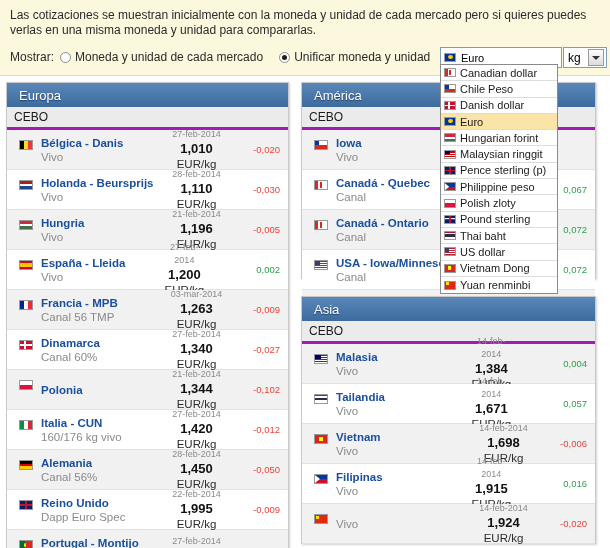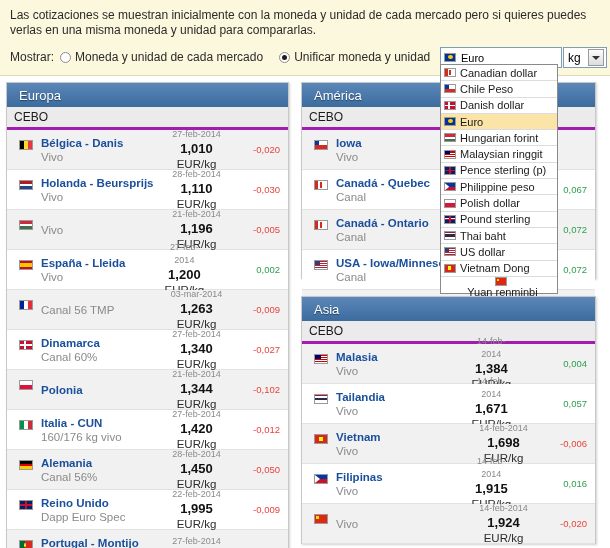--- a/index.html
+++ b/index.html
@@ -129,21 +129,21 @@
     height: 16.3px;
     display: flex;
     align-items: center;
     padding-left: 3px;
     font-size: 11px;
     color: #1a1a1a;
     border-bottom: 1px solid #dcdcdc;
     box-sizing: border-box;
     white-space: nowrap;
   }
-  .dd-item:last-child { border-bottom: none; flex-direction: column; }
+  .dd-item:last-child { border-bottom: none; }
   .dd-item.selected {
     background: #fae4a8;
   }
   .dd-item .dd-label { margin-left: 4px; }
 
   
   .flag {
     width: 14px; height: 10px;
     flex: 0 0 auto;
     border: 1px solid #9a9a9a;
@@ -344,21 +344,21 @@
         <span class="fs" style="top:50%;height:50%;background:#ce1126"></span>
         <span class="fs" style="left:0;top:0;width:42%;height:100%;background:#fff;clip-path:polygon(0 0,100% 50%,0 100%)"></span>
       </span>
       <span class="dd-label">Philippine peso</span>
     </div>
     <div class="dd-item">
       <span class="flag sm">
         <span class="fs" style="background:#fff"></span>
         <span class="fs" style="top:50%;height:50%;background:#dc143c"></span>
       </span>
-      <span class="dd-label">Polish dollar</span>
+      <span class="dd-label">Polish zloty</span>
     </div>
     <div class="dd-item">
       <span class="flag sm">
         <span class="fs" style="background:#012169"></span>
         <span class="fs" style="top:38%;height:24%;background:#fff"></span>
         <span class="fs" style="left:38%;width:24%;background:#fff"></span>
         <span class="fs" style="top:43%;height:14%;background:#c8102e"></span>
         <span class="fs" style="left:43%;width:14%;background:#c8102e"></span>
       </span>
       <span class="dd-label">Pound sterling</span>
@@ -436,20 +436,21 @@
       </div>
       <div class="row-chg chg-down">-0,030</div>
     </div>
     <div class="row alt">
       <span class="flag row-flag">
         <span class="fs" style="top:0;height:33.34%;background:#cd2a3e"></span>
         <span class="fs" style="top:33.34%;height:33.33%;background:#fff"></span>
         <span class="fs" style="top:66.67%;height:33.33%;background:#436f4d"></span>
       </span>
       <div class="row-names">
+        <div class="row-name">Hungria</div>
         <div class="row-sub">Vivo</div>
       </div>
       <div class="row-mid">
         <div class="row-date">21-feb-2014</div>
         <div class="row-price"><b>1,196</b> <span>EUR/kg</span></div>
       </div>
       <div class="row-chg chg-down">-0,005</div>
     </div>
     <div class="row white">
       <span class="flag row-flag">
@@ -466,20 +467,21 @@
       </div>
       <div class="row-chg chg-up">0,002</div>
     </div>
     <div class="row alt">
       <span class="flag row-flag">
         <span class="fs" style="left:0;width:33.34%;background:#002395"></span>
         <span class="fs" style="left:33.34%;width:33.33%;background:#fff"></span>
         <span class="fs" style="left:66.67%;width:33.33%;background:#ed2939"></span>
       </span>
       <div class="row-names">
+        <div class="row-name">Francia - MPB</div>
         <div class="row-sub">Canal 56 TMP</div>
       </div>
       <div class="row-mid">
         <div class="row-date">03-mar-2014</div>
         <div class="row-price"><b>1,263</b> <span>EUR/kg</span></div>
       </div>
       <div class="row-chg chg-down">-0,009</div>
     </div>
     <div class="row white">
       <span class="flag row-flag">

